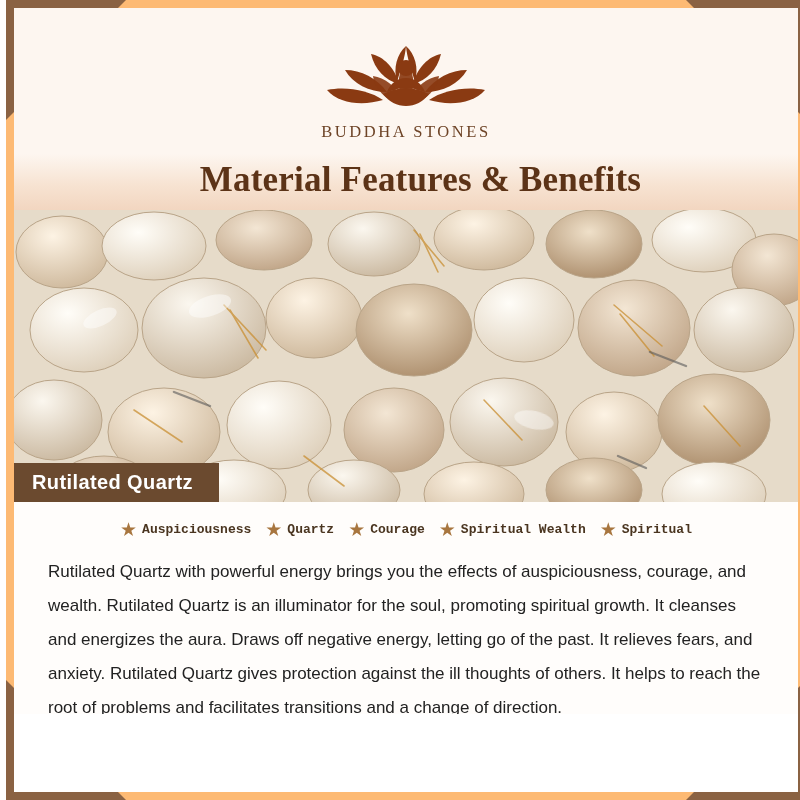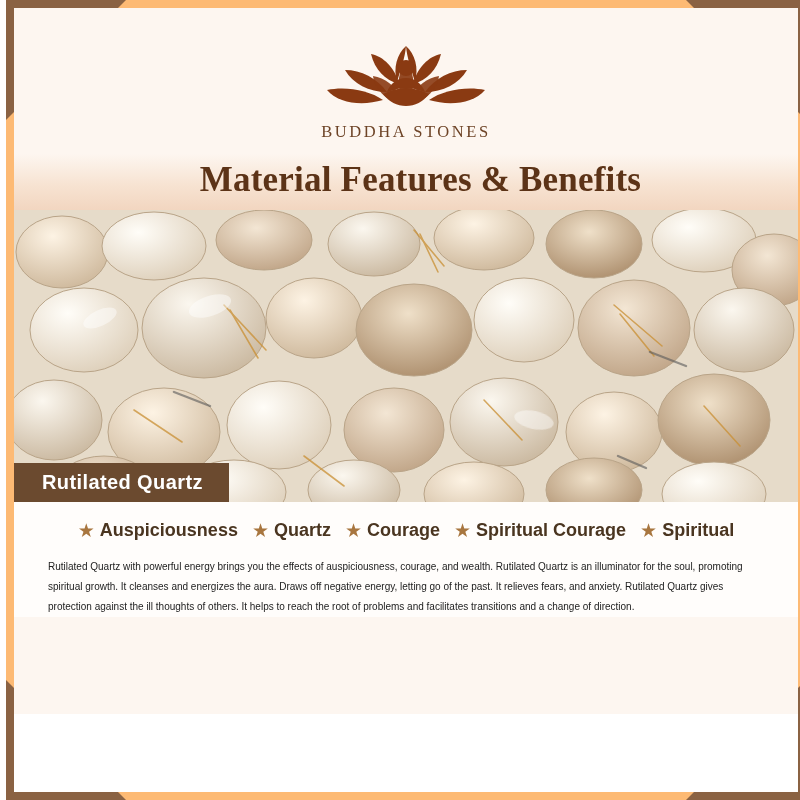--- a/index.html
+++ b/index.html
@@ -77,21 +77,21 @@
   .photo-canvas { position: absolute; inset: 0; }
 
   .stone-label {
     position: absolute;
     left: 0; bottom: 0;
     background: #6b4a2f;
     color: #ffffff;
     font-size: 20px;
     font-weight: 700;
     letter-spacing: 0.4px;
-    padding: 8px 26px 8px 28px;
+    padding: 8px 26px 8px 18px;
     font-family: "Liberation Sans", sans-serif;
   }
 
   
   .benefits-bar {
     display: flex;
     align-items: center;
     justify-content: center;
     gap: 14px;
     padding: 18px 10px 10px;
@@ -99,32 +99,32 @@
     flex-wrap: nowrap;
   }
   .benefit {
     display: flex;
     align-items: center;
     gap: 5px;
     white-space: nowrap;
   }
   .benefit .star { color: #a8763f; font-size: 19px; line-height: 1; }
   .benefit .lbl {
-    font-size: 18px;
+    font-size: 13px;
     font-weight: 700;
     color: #4a3520;
-    font-family: Liberation Sans, sans-serif;
+    font-family: Liberation Mono, monospace;
   }
 
   .body-copy {
     padding: 6px 34px 0 34px;
     background: #fffdfb;
   }
   .body-copy p {
-    font-size: 10px;
+    font-size: 17px;
     line-height: 2.0;
     color: #222222;
     text-align: left;
   }
 
   .bottom-fill {
     position: absolute;
     left: 0; right: 0; bottom: 0;
     height: 78px;
     background: #ffffff;
@@ -267,21 +267,21 @@
       <div class="benefit">
         <span class="star">★</span>
         <span class="lbl">Quartz</span>
       </div>
       <div class="benefit">
         <span class="star">★</span>
         <span class="lbl">Courage</span>
       </div>
       <div class="benefit">
         <span class="star">★</span>
-        <span class="lbl">Spiritual Courage</span>
+        <span class="lbl">Spiritual Wealth</span>
       </div>
       <div class="benefit">
         <span class="star">★</span>
         <span class="lbl">Spiritual</span>
       </div>
     </div>
 
     <div class="body-copy">
       <p>Rutilated Quartz with powerful energy brings you the effects of auspiciousness, courage, and wealth. Rutilated Quartz is an illuminator for the soul, promoting spiritual growth. It cleanses and energizes the aura. Draws off negative energy, letting go of the past. It relieves fears, and anxiety. Rutilated Quartz gives protection against the ill thoughts of others.  It helps to reach the root of problems and facilitates transitions and a change of direction.</p>
     </div>

